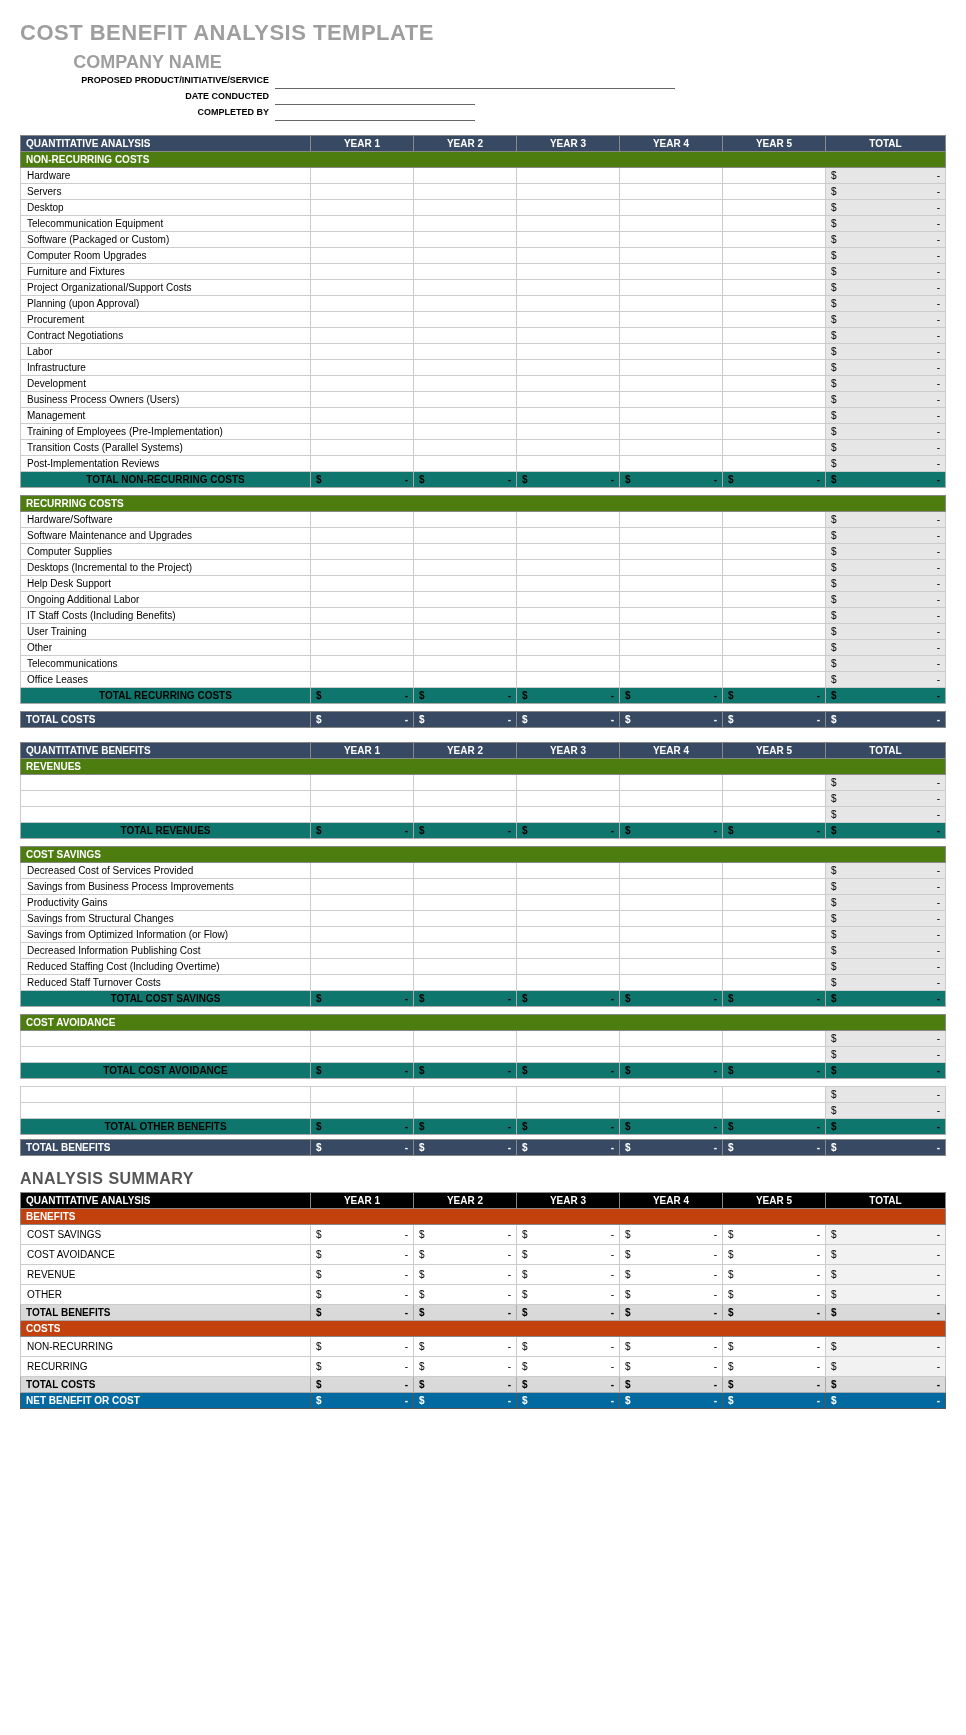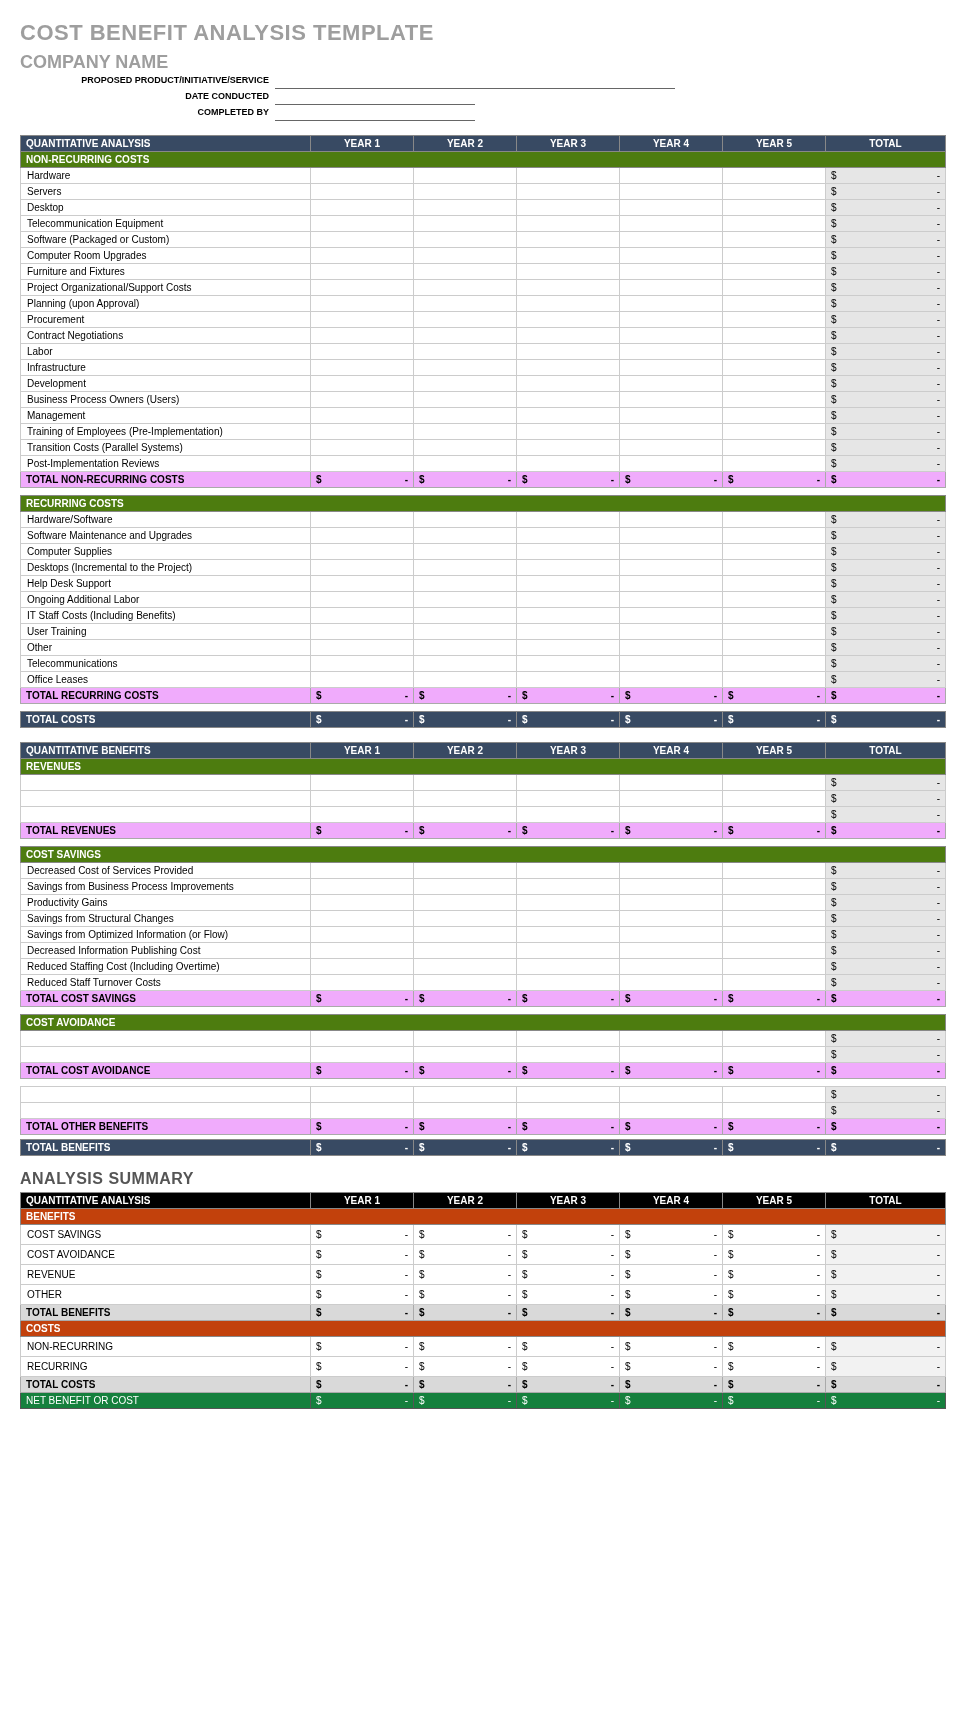--- a/index.html
+++ b/index.html
@@ -15,21 +15,21 @@
     color: #9e9e9e;
     font-size: 22px;
     font-weight: bold;
     letter-spacing: 0.5px;
     margin: 0 0 6px 0;
   }
   .company-name {
     color: #9e9e9e;
     font-size: 18px;
     font-weight: bold;
-    text-align: left;
+    text-align: center;
     width: 255px;
     margin-bottom: 2px;
   }
   .meta-row {
     display: flex;
     align-items: flex-start;
     margin-bottom: 2px;
   }
   .meta-label {
     width: 255px;
@@ -64,25 +64,25 @@
   .hdr-black { background: #000; color: #fff; font-weight: bold; }
   .hdr-gray { background: #c2410c; color: #fff; font-weight: bold; }
   .hdr-navy td, .hdr-black td, .hdr-gray td { text-align: center; border:1px solid #888;}
   .hdr-navy td:first-child, .hdr-black td:first-child, .hdr-gray td:first-child { text-align: left; }
 
   .subhdr-navy { background: #4d7c0f; color: #fff; font-weight: bold; }
   .subhdr-navy td { border:1px solid #888; }
 
   .row-data td { border:1px solid #ccc; }
   .row-data td:first-child { padding-left: 6px; }
-  .row-subtotal { background: #f0abfc; font-weight: bold; }
+  .row-subtotal { background: #0f766e; font-weight: bold; text-align: center; }
   .row-subtotal td { border:1px solid #aaa; }
   .row-total-navy { background: #384a63; color:#fff; font-weight: bold; }
   .row-total-navy td { border:1px solid #888; }
-  .row-total-black { background:#15803d; color:#fff; font-weight:normal;}
+  .row-total-black { background:#0369a1; color:#fff; font-weight:bold;}
   .row-total-black td { border:1px solid #555; }
   .row-subtotal-gray { background:#d9d9d9; font-weight:bold;}
   .row-subtotal-gray td { border:1px solid #aaa;}
   .row-summary td { border:1px solid #ccc; height:20px; }
   .row-summary td:first-child{ padding-left:6px;}
 
   .total-cell { background:#e6e6e6; }
   .total-cell-summary { background:#f2f2f2;}
   .money { display:flex; justify-content:space-between; }
   .money span:first-child{ }

